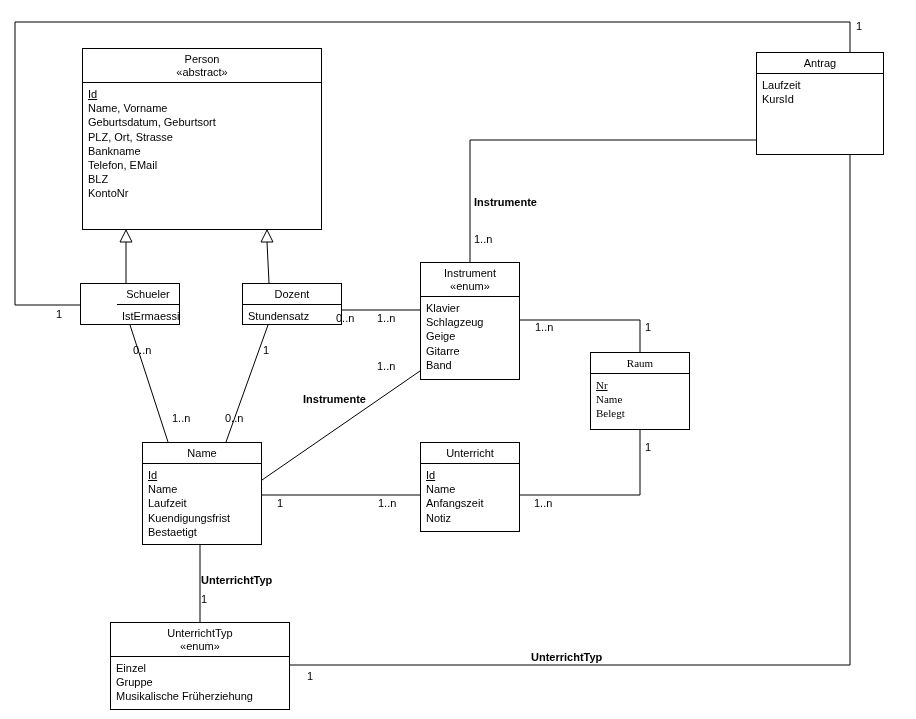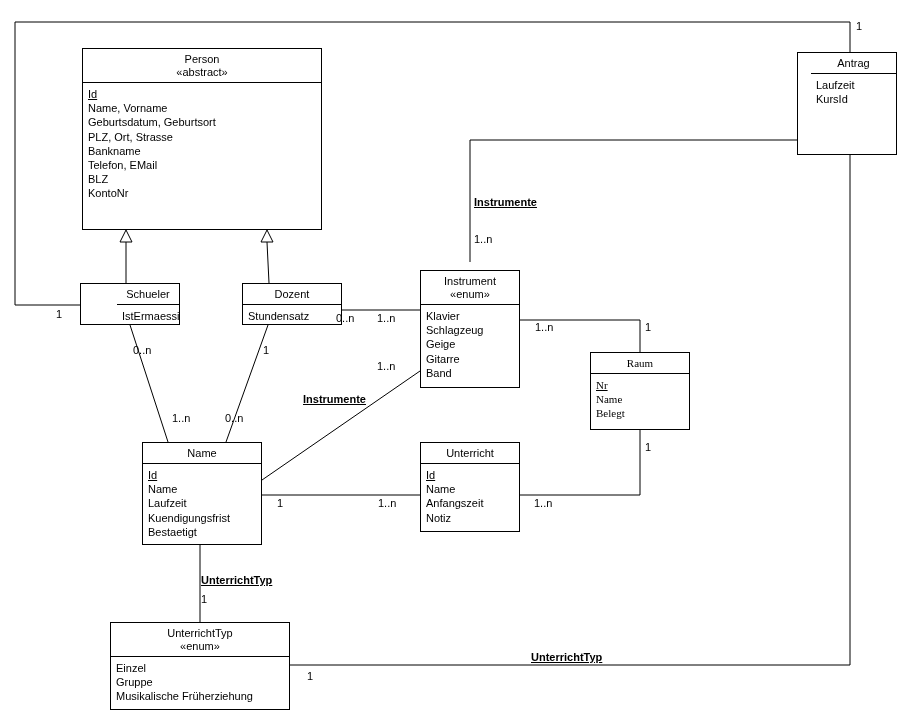--- a/index.html
+++ b/index.html
@@ -35,21 +35,21 @@
   .attr { line-height: 14.2px; white-space: nowrap; }
   .u { text-decoration: underline; }
 
   .lbl {
     position: absolute;
     font-size: 11px;
     line-height: 13px;
     white-space: nowrap;
     background: transparent;
   }
-  .lbl.bold { font-weight: bold; text-decoration: underline; }
+  .lbl.bold { font-weight: bold; }
 </style>
 </head>
 <body>
 
 <div class="canvas">
 
   <svg class="wires" width="916" height="719" viewBox="0 0 916 719" xmlns="http://www.w3.org/2000/svg">
     <polyline points="80,305 15,305 15,22 850,22 850,52"></polyline>
     <polyline points="850,155 850,665 290,665"></polyline>
     <polyline points="797,140 470,140 470,262"></polyline>
@@ -77,21 +77,21 @@
       <div class="attr">Name, Vorname</div>
       <div class="attr">Geburtsdatum, Geburtsort</div>
       <div class="attr">PLZ, Ort, Strasse</div>
       <div class="attr">Bankname</div>
       <div class="attr">Telefon, EMail</div>
       <div class="attr">BLZ</div>
       <div class="attr">KontoNr</div>
     </div>
   </div>
 
-  <div class="uml-class" style="left:797px;top:52px;width:100px;height:103px;padding-left:13px;">
+  <div class="uml-class" style="left:756px;top:52px;width:128px;height:103px;">
     <div class="uml-header">
       <div class="uml-title">Antrag</div>
     </div>
     <div class="uml-attrs">
       <div class="attr">Laufzeit</div>
       <div class="attr">KursId</div>
     </div>
   </div>
 
   <div class="uml-class" style="left:80px;top:283px;width:100px;height:42px;padding-left:36px;">
@@ -105,21 +105,21 @@
 
   <div class="uml-class" style="left:222px;top:283px;width:100px;height:42px;margin-left:20px;">
     <div class="uml-header">
       <div class="uml-title">Dozent</div>
     </div>
     <div class="uml-attrs">
       <div class="attr">Stundensatz</div>
     </div>
   </div>
 
-  <div class="uml-class" style="left:420px;top:262px;width:100px;height:118px;margin-top:8px;">
+  <div class="uml-class" style="left:420px;top:262px;width:100px;height:118px;">
     <div class="uml-header">
       <div class="uml-title">Instrument</div>
       <div class="uml-stereotype">«enum»</div>
     </div>
     <div class="uml-attrs">
       <div class="attr">Klavier</div>
       <div class="attr">Schlagzeug</div>
       <div class="attr">Geige</div>
       <div class="attr">Gitarre</div>
       <div class="attr">Band</div>

